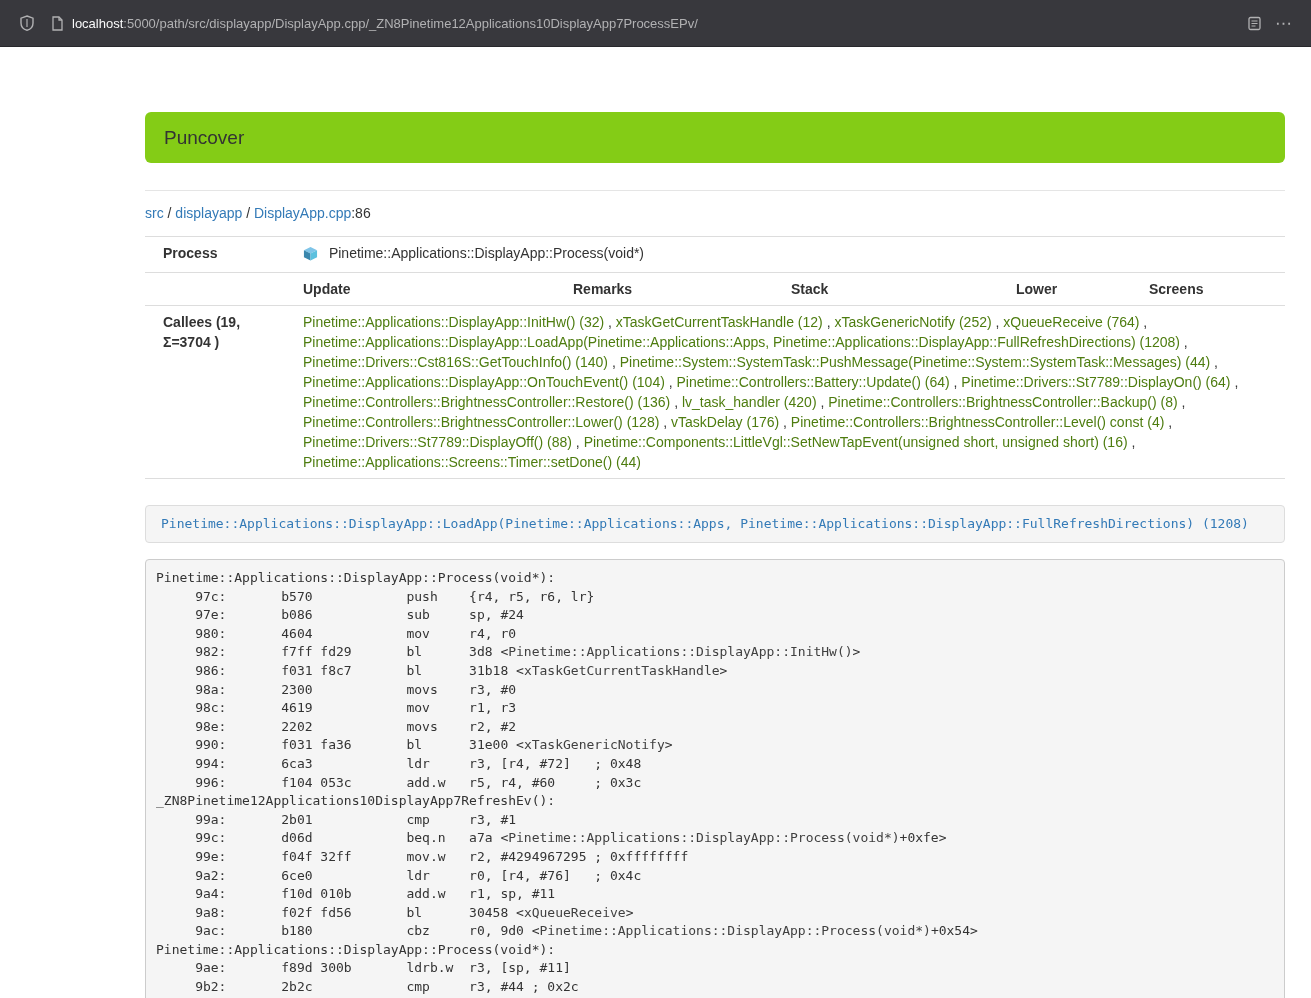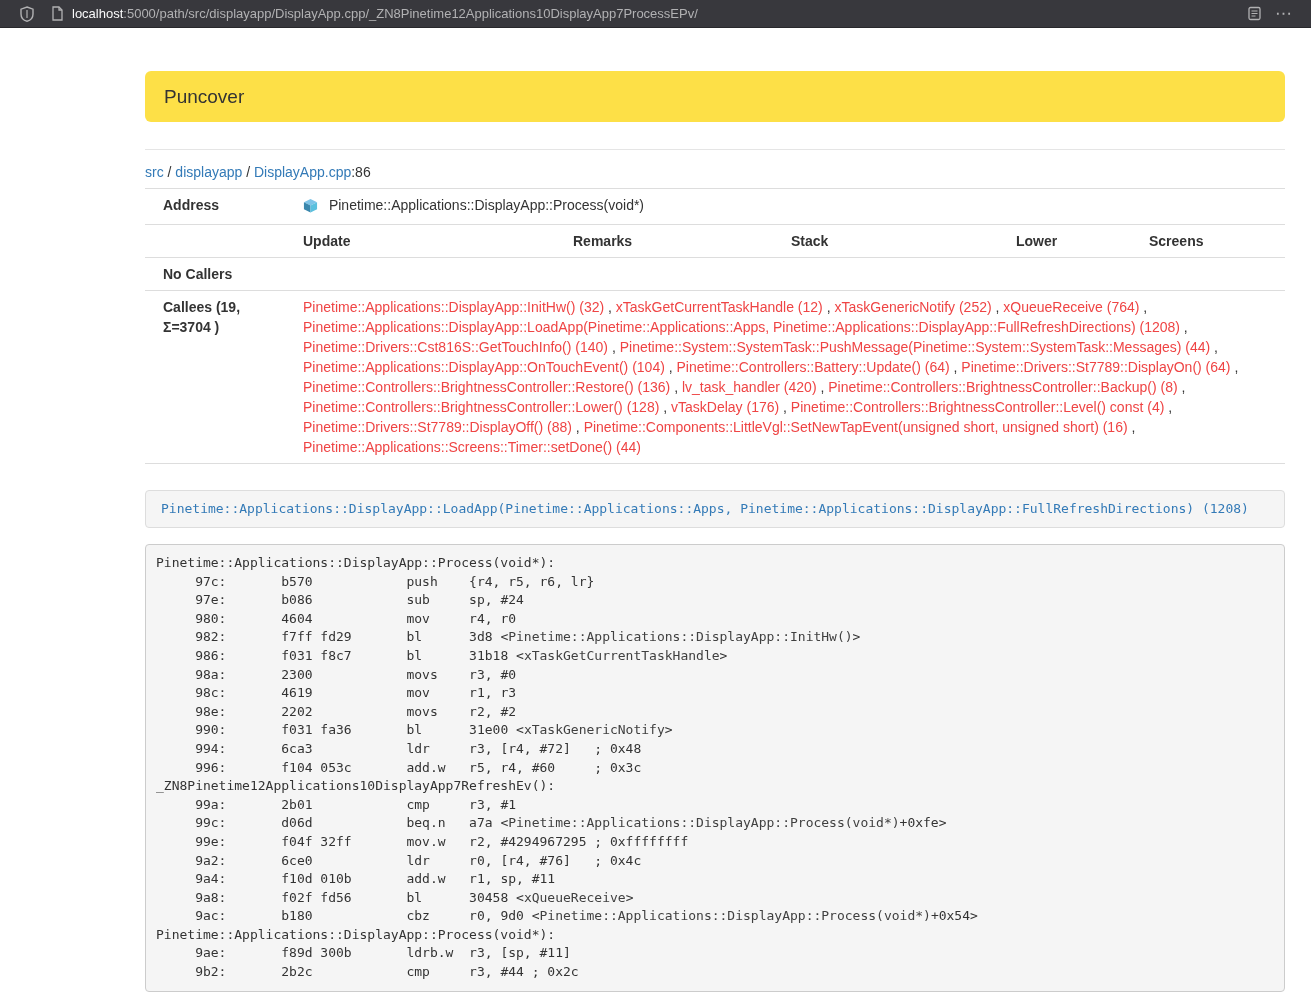--- a/index.html
+++ b/index.html
@@ -6,58 +6,58 @@
   html, body { margin: 0; padding: 0; }
   body {
     width: 1311px; height: 998px; overflow: hidden;
     background: #ffffff;
     font-family: "Liberation Sans", sans-serif;
     color: #333;
   }
 
   
   .topbar {
-    height: 28px; background: #38383d; border-bottom: 1px solid #28282c;
+    height: 47px; background: #38383d; border-bottom: 1px solid #28282c;
     display: flex; align-items: center; padding: 0 12px;
   }
   .tb-icon { display: inline-flex; align-items: center; justify-content: center;
     width: 26px; height: 26px; margin: 0 2px; cursor: pointer; }
   .tb-icon svg { display: block; }
   .urlbar { flex: 1; display: flex; align-items: center; min-width: 0;
     font-size: 13px; color: #b1b1b3; cursor: text; white-space: nowrap; overflow: hidden; }
   .urlbar .host { color: #f9f9fa; }
   .dots { color: #b1b1b3; font-size: 17px; letter-spacing: 1px; padding: 0 6px; cursor: pointer; }
 
   
   .container { width: 1140px; margin-left: 145px; }
 
   .jumbotron {
-    margin-top: 43px; background: #fde047; border-radius: 6px;
+    margin-top: 65px; background: #84cc16; border-radius: 6px;
     padding: 15px 19px;
   }
   .jumbotron h1 { margin: 0; font-size: 19px; line-height: 21px; font-weight: 400; color: #333; }
 
   hr.divider { border: 0; border-top: 1px solid #e5e5e5; margin: 27px 0 12px 0; }
 
-  .crumbs { font-size: 14px; line-height: 20px; margin-bottom: 6px; color: #333; }
+  .crumbs { font-size: 14px; line-height: 20px; margin-bottom: 13px; color: #333; }
   .crumbs a { color: #337ab7; text-decoration: none; }
   .crumbs .sep { color: #333; }
 
   table.symbol-table {
     width: 100%; border-collapse: collapse; font-size: 14px; color: #333;
     border-bottom: 1px solid #ddd;
   }
   table.symbol-table th, table.symbol-table td {
     text-align: left; vertical-align: top; padding: 6px 8px;
     border-top: 1px solid #ddd; font-weight: normal; line-height: 20px;
   }
   table.symbol-table th { font-weight: bold; }
   .lbl { padding-left: 18px !important; }
   .micon { display: inline-block; vertical-align: -3px; margin-right: 7px; }
-  .callees a { color: #ef4444; text-decoration: none; margin-top: 16px; }
+  .callees a { color: #4d7c0f; text-decoration: none; margin-top: 16px; }
   .callees { line-height: 20px; }
 
   .panel-heading {
     margin-top: 26px; background: #f5f5f5; border: 1px solid #ddd;
     border-radius: 4px; padding: 9px 15px;
     font-family: "DejaVu Sans Mono", monospace; font-size: 13px; line-height: 18px;
   }
   .panel-heading a { color: #337ab7; text-decoration: none; }
 
   pre.asm {
@@ -112,43 +112,39 @@
     <colgroup>
       <col style="width:150px">
         <col style="width:270px">
         <col style="width:218px">
       <col style="width:225px">
         <col style="width:133px">
         <col>
     </colgroup>
     <tbody>
         <tr>
-      <th class="lbl">Address</th>
+      <th class="lbl">Process</th>
       <td colspan="5">
         <span class="micon">
           <svg width="15" height="15" viewBox="0 0 16 16">
             <polygon points="8,1 15,4.5 8,8 1,4.5" fill="#7ec4e8"></polygon>
             <polygon points="1,4.5 8,8 8,15.5 1,12" fill="#3a87ad"></polygon>
             <polygon points="15,4.5 8,8 8,15.5 15,12" fill="#5bc0de"></polygon>
           </svg>
         </span>
         <span>Pinetime::Applications::DisplayApp::Process(void*)</span>
       </td>
     </tr>
     <tr>
       <th class="lbl"></th>
       <th>Update</th>
       <th>Remarks</th>
       <th>Stack</th>
       <th>Lower</th>
       <th>Screens</th>
-    </tr>
-    <tr>
-      <th class="lbl">No Callers</th>
-      <td colspan="5"></td>
     </tr>
     <tr>
       <th class="lbl">Callees (19, Σ=3704 )</th>
       <td colspan="5" class="callees"><a href="#">Pinetime::Applications::DisplayApp::InitHw() (32)</a> , <a href="#">xTaskGetCurrentTaskHandle (12)</a> , <a href="#">xTaskGenericNotify (252)</a> , <a href="#">xQueueReceive (764)</a> , <a href="#">Pinetime::Applications::DisplayApp::LoadApp(Pinetime::Applications::Apps, Pinetime::Applications::DisplayApp::FullRefreshDirections) (1208)</a> , <a href="#">Pinetime::Drivers::Cst816S::GetTouchInfo() (140)</a> , <a href="#">Pinetime::System::SystemTask::PushMessage(Pinetime::System::SystemTask::Messages) (44)</a> , <a href="#">Pinetime::Applications::DisplayApp::OnTouchEvent() (104)</a> , <a href="#">Pinetime::Controllers::Battery::Update() (64)</a> , <a href="#">Pinetime::Drivers::St7789::DisplayOn() (64)</a> , <a href="#">Pinetime::Controllers::BrightnessController::Restore() (136)</a> , <a href="#">lv_task_handler (420)</a> , <a href="#">Pinetime::Controllers::BrightnessController::Backup() (8)</a> , <a href="#">Pinetime::Controllers::BrightnessController::Lower() (128)</a> , <a href="#">vTaskDelay (176)</a> , <a href="#">Pinetime::Controllers::BrightnessController::Level() const (4)</a> , <a href="#">Pinetime::Drivers::St7789::DisplayOff() (88)</a> , <a href="#">Pinetime::Components::LittleVgl::SetNewTapEvent(unsigned short, unsigned short) (16)</a> , <a href="#">Pinetime::Applications::Screens::Timer::setDone() (44)</a></td>
     </tr>
   </tbody>
     </table>
 
   <div class="panel-heading">
     <a href="#">Pinetime::Applications::DisplayApp::LoadApp(Pinetime::Applications::Apps, Pinetime::Applications::DisplayApp::FullRefreshDirections) (1208)</a>

